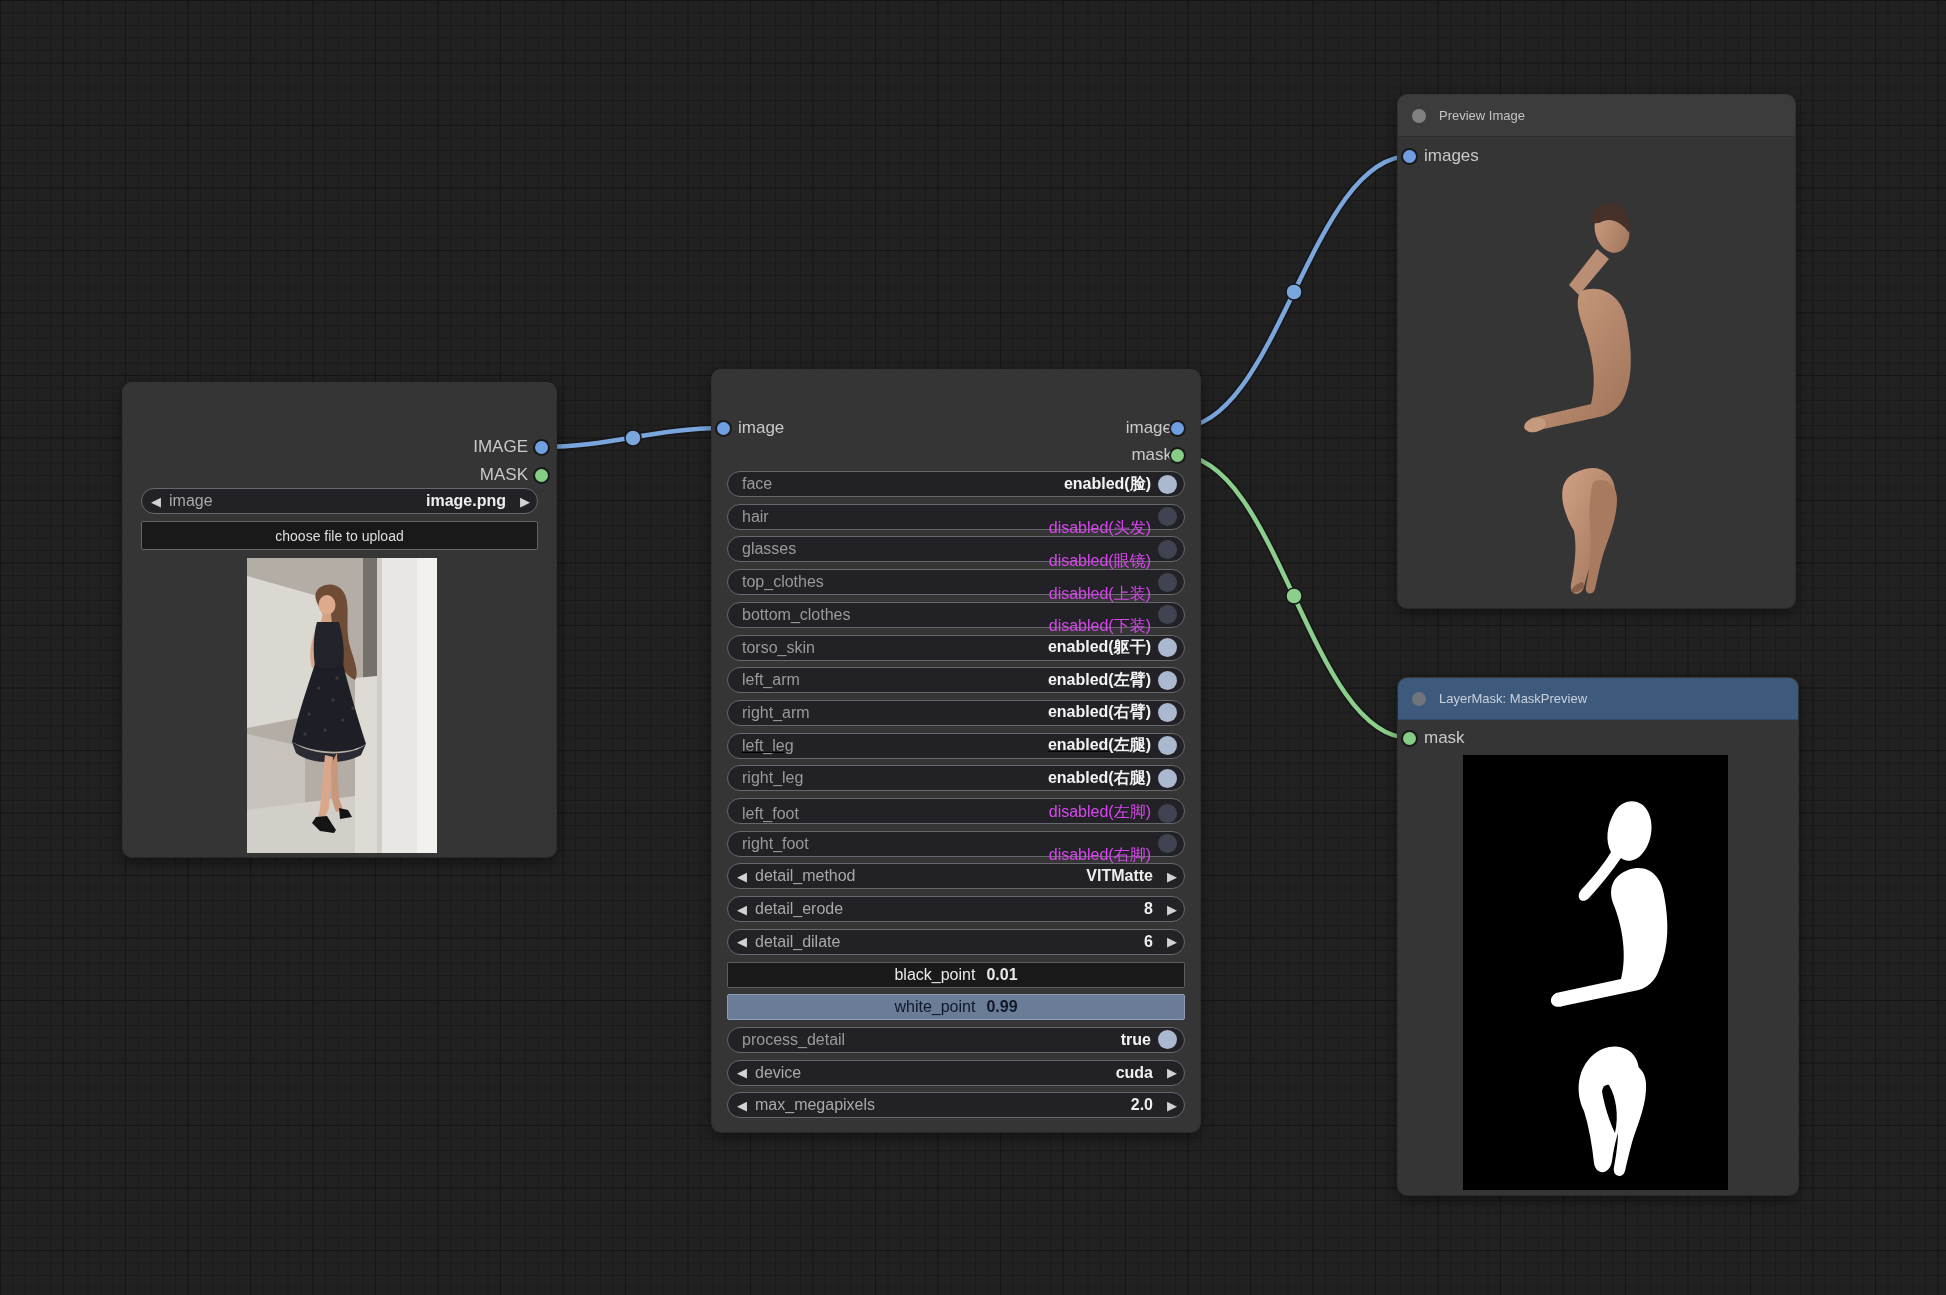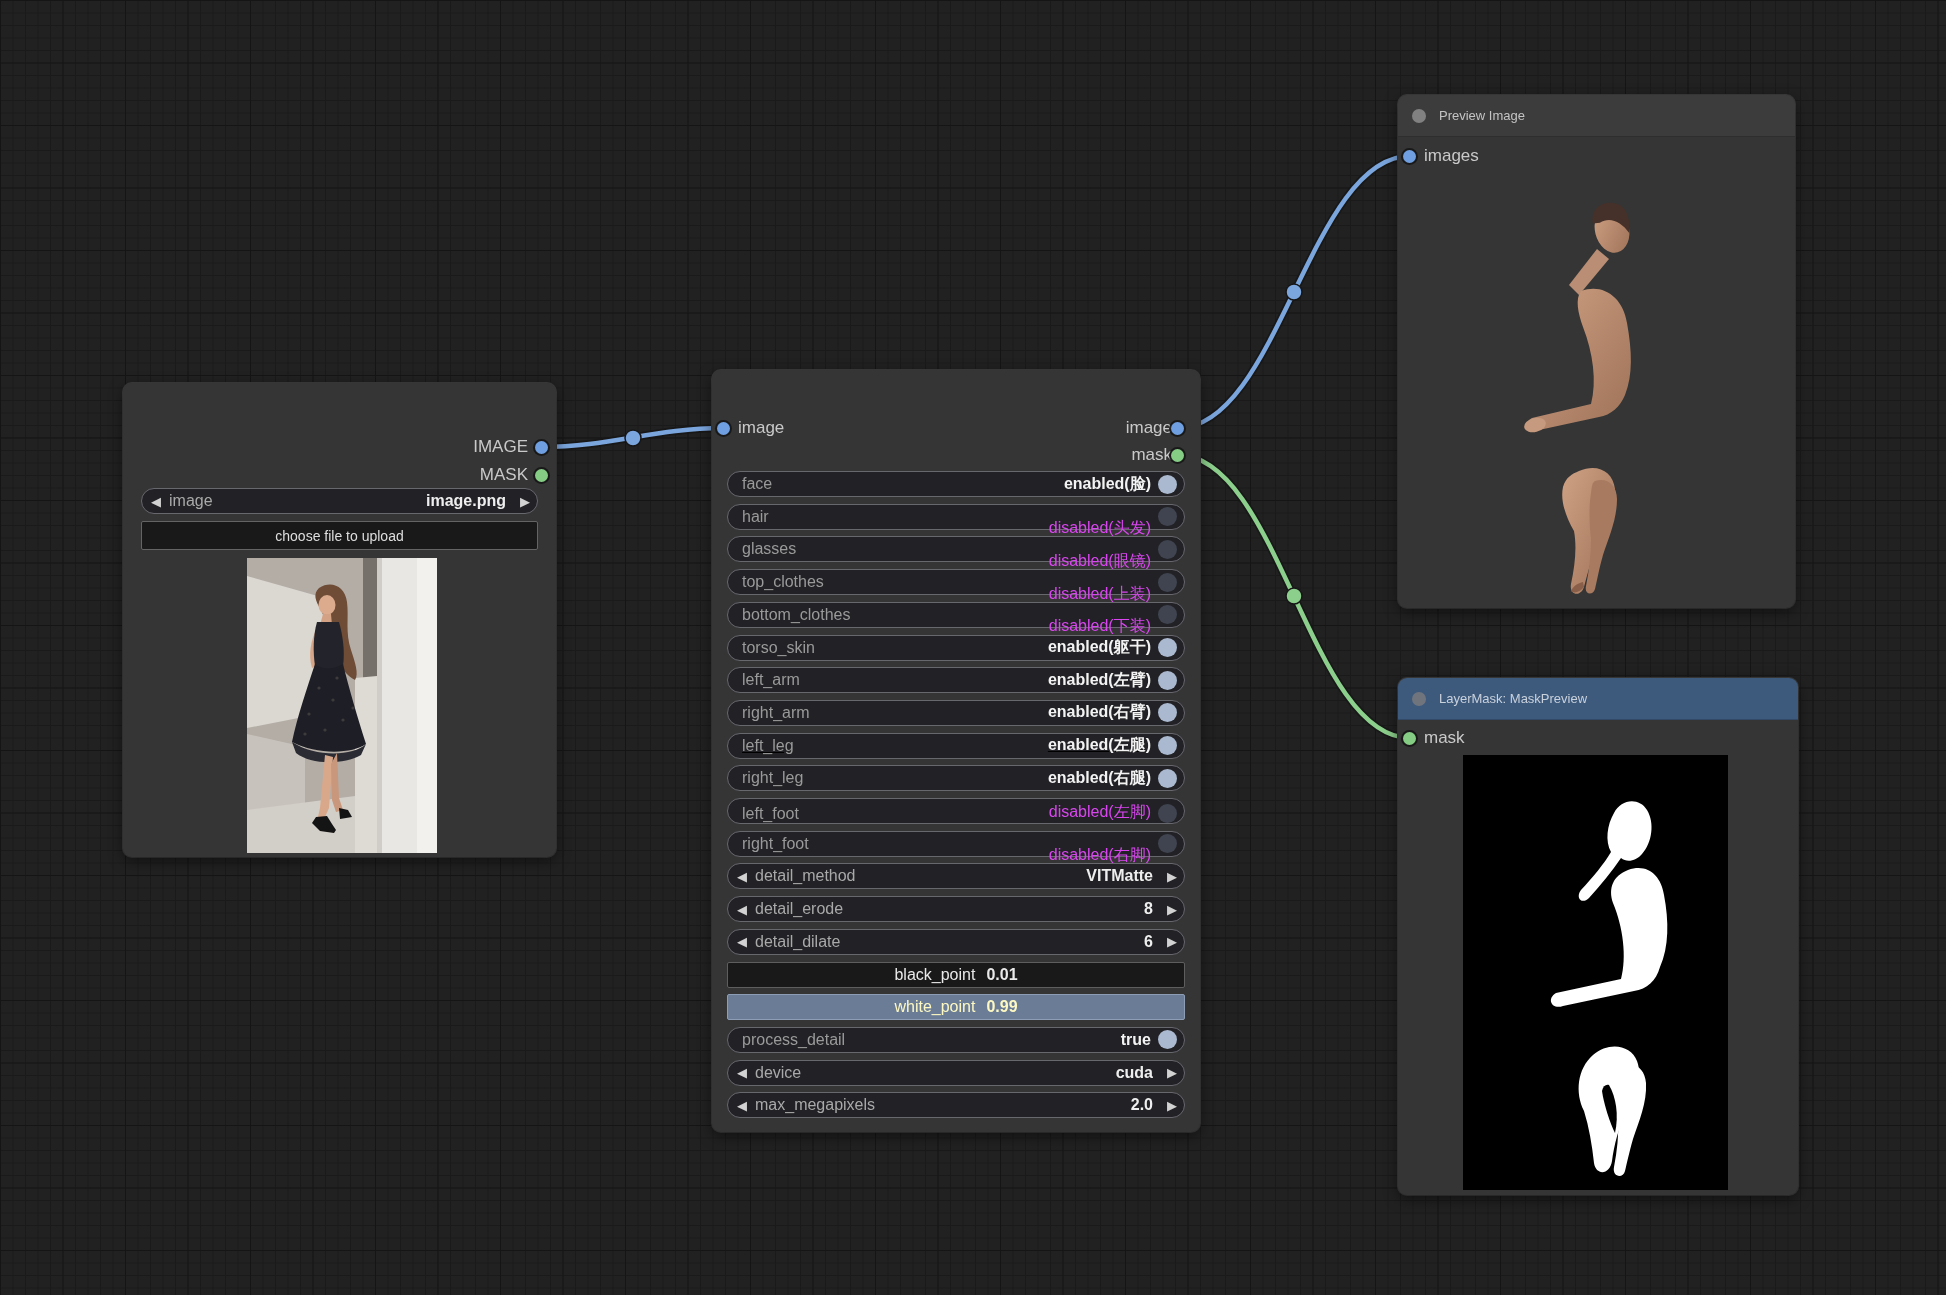--- a/index.html
+++ b/index.html
@@ -45,21 +45,21 @@
   .wval.on{color:#f3f3f3;font-weight:700;}
   .wval.off{color:#d946ef;margin-top:24px;}
   .wval.cval{color:#eeeeee;font-weight:700;margin-right:14px;}
   .tdot{width:19px;height:19px;border-radius:50%;margin-left:7px;flex:0 0 auto;}
   .tdot.on{background:#aab9cf;}
   .tdot.off{background:#3f4450;}
   .arr{color:#d2d2d2;font-size:13px;flex:0 0 auto;line-height:1;}
   .numfield{position:absolute;left:15px;width:458px;height:26px;background:#191919;
     border:1px solid #5e5e5e;border-radius:2px;display:flex;align-items:center;
     justify-content:center;font-size:16px;color:#e9e9e9;gap:11px;}
-  .numfield.selected{background:#6b7d96;border-color:#8d9db5;color:#fef9c3;}
+  .numfield.selected{background:#6b7d96;border-color:#8d9db5;color:#0f172a;}
   .numfield .wname{color:inherit;}
   .numfield .wval{font-weight:700;color:inherit;}
 
   .upload-btn{position:absolute;background:#191919;border:1px solid #646464;border-radius:2px;
     color:#dedede;font-size:14px;display:flex;align-items:center;justify-content:center;}
   .img-frame{position:absolute;overflow:hidden;}
   .mask-frame{position:absolute;background:#000;overflow:hidden;}
 </style>
 </head>
 <body>

